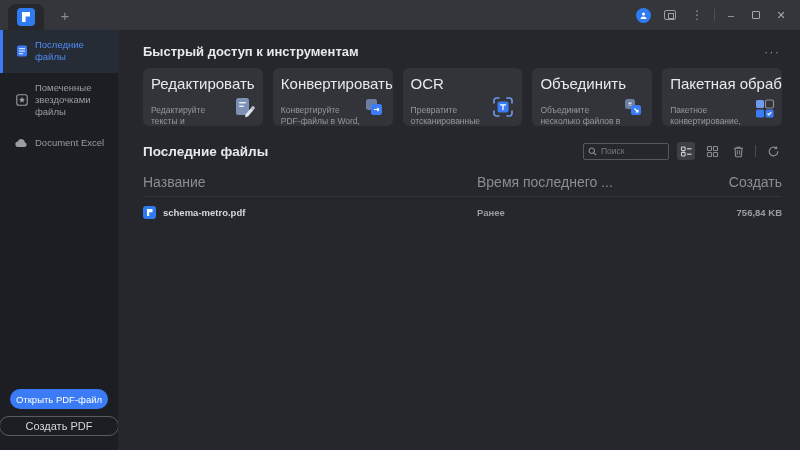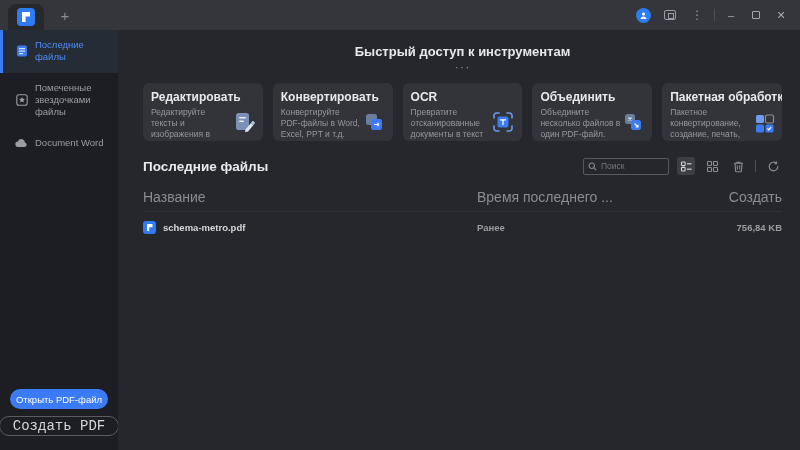--- a/index.html
+++ b/index.html
@@ -36,33 +36,33 @@
              background:#1c1e23; }
   .side-item { display:flex; align-items:center; gap:7px; padding:9px 8px 9px 12px;
                font-size:9.5px; color:#9b9da2; line-height:1.3; border-left:3px solid transparent; }
   .side-item.active { background:#262c36; border-left:3px solid #3b7cf6; color:#4e8cf7; }
   .side-ic { width:13px; height:13px; flex:none; display:flex; align-items:center; justify-content:center; }
   .side-buttons { position:absolute; bottom:14px; left:0; width:118px;
                   display:flex; flex-direction:column; gap:7px; align-items:center; }
   .btn-open { width:98px; height:20px; border-radius:10px; background:#3b7cf6; color:#fff;
               border:none; font-size:9.5px; font-family:inherit; }
   .btn-create { width:120px; height:20px; border-radius:10px; background:transparent; color:#d5d7da;
-                border:1px solid #5a5c62; font-size:14px; font-family:Liberation Mono, monospace; }
+                border:1px solid #5a5c62; font-size:11px; font-family:Liberation Sans, sans-serif; }
 
   
   .main { position:absolute; top:30px; left:118px; width:682px; height:420px;
           background:#25272c; padding:14px 18px 0 25px; }
-  .qa-head { display:flex; align-items:center; justify-content:space-between;flex-direction:column; }
+  .qa-head { display:flex; justify-content:space-between; }
   .qa-title { font-size:13px; font-weight:bold; color:#e8e9eb; }
   .more-btn { color:#8b8d92; font-size:13px; letter-spacing:1px; padding:0 2px; }
 
   .cards { display:flex; gap:10px; margin-top:9px; }
   .card { flex:1; height:58px; background:#323439; border-radius:6px; padding:7px 8px;
           position:relative; overflow:hidden; }
-  .card-title { font-size:12px; font-weight:bold; color:#e8e9eb; margin-bottom:3px; white-space:nowrap; }
+  .card-title { font-size:15px; font-weight:normal; color:#e8e9eb; margin-bottom:13px; white-space:nowrap; }
   .card-desc { font-size:8.5px; color:#96989d; line-height:1.3; width:78%; }
   .card-ic { position:absolute; right:7px; bottom:7px; width:24px; height:24px; }
 
   
   .rf-head { display:flex; align-items:center; margin-top:16px; }
   .rf-title { font-size:13.5px; font-weight:bold; color:#e8e9eb; }
   .rf-tools { margin-left:auto; display:flex; align-items:center; gap:8px; }
   .searchbox { width:86px; height:17px; border:1px solid #55585e; border-radius:2px;
                display:flex; align-items:center; padding:0 4px; gap:4px; }
   .searchbox input { background:transparent; border:none; outline:none; width:60px;
@@ -134,21 +134,21 @@
         </svg>
     </span>
     <span>Помеченные звездочками файлы</span>
   </div>
   <div class="side-item">
     <span class="side-ic">
       <svg width="13" height="10" viewBox="0 0 13 10">
           <path d="M3.2 9a2.7 2.7 0 0 1-.3-5.4A3.6 3.6 0 0 1 9.9 4.4 2.35 2.35 0 0 1 9.7 9z" fill="#9b9da2"></path>
         </svg>
     </span>
-    <span>Document Word</span>
+    <span>Document Excel</span>
   </div>
 
   <div class="side-buttons">
     <button class="btn-open">Открыть PDF-файл</button>
     <button class="btn-create">Создать PDF</button>
   </div>
 </div>
 
 <div class="main">
 

